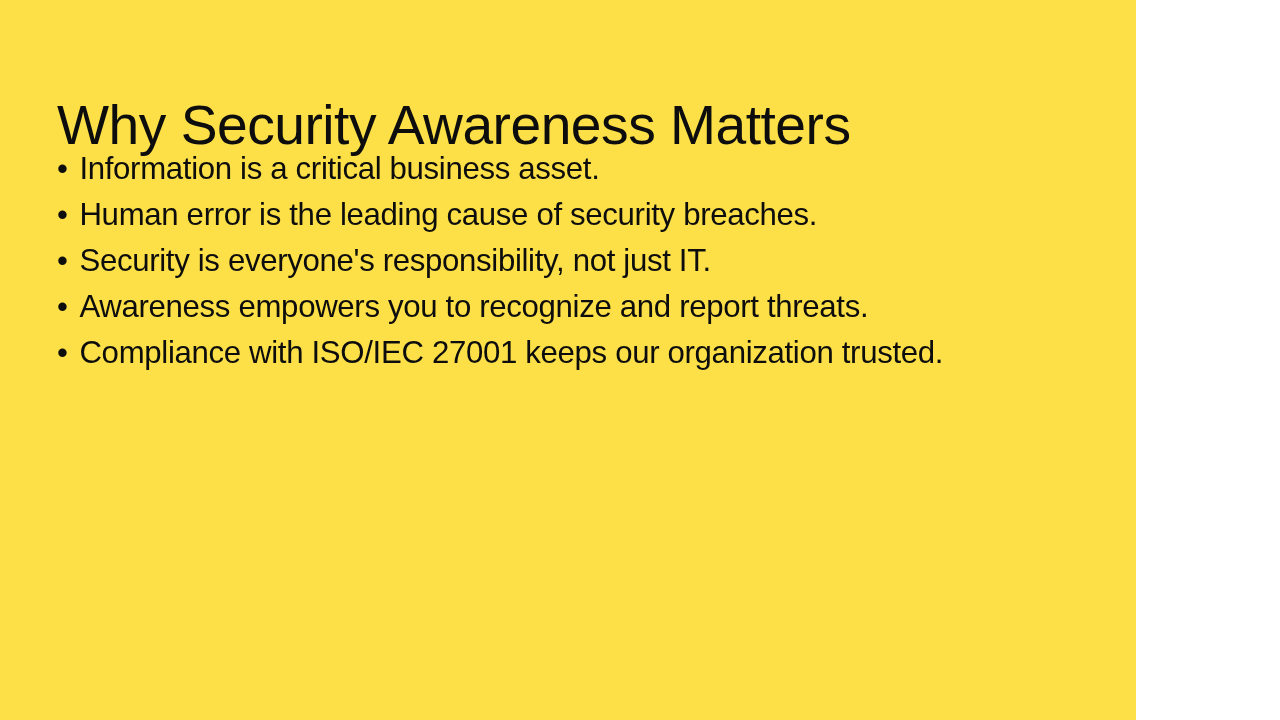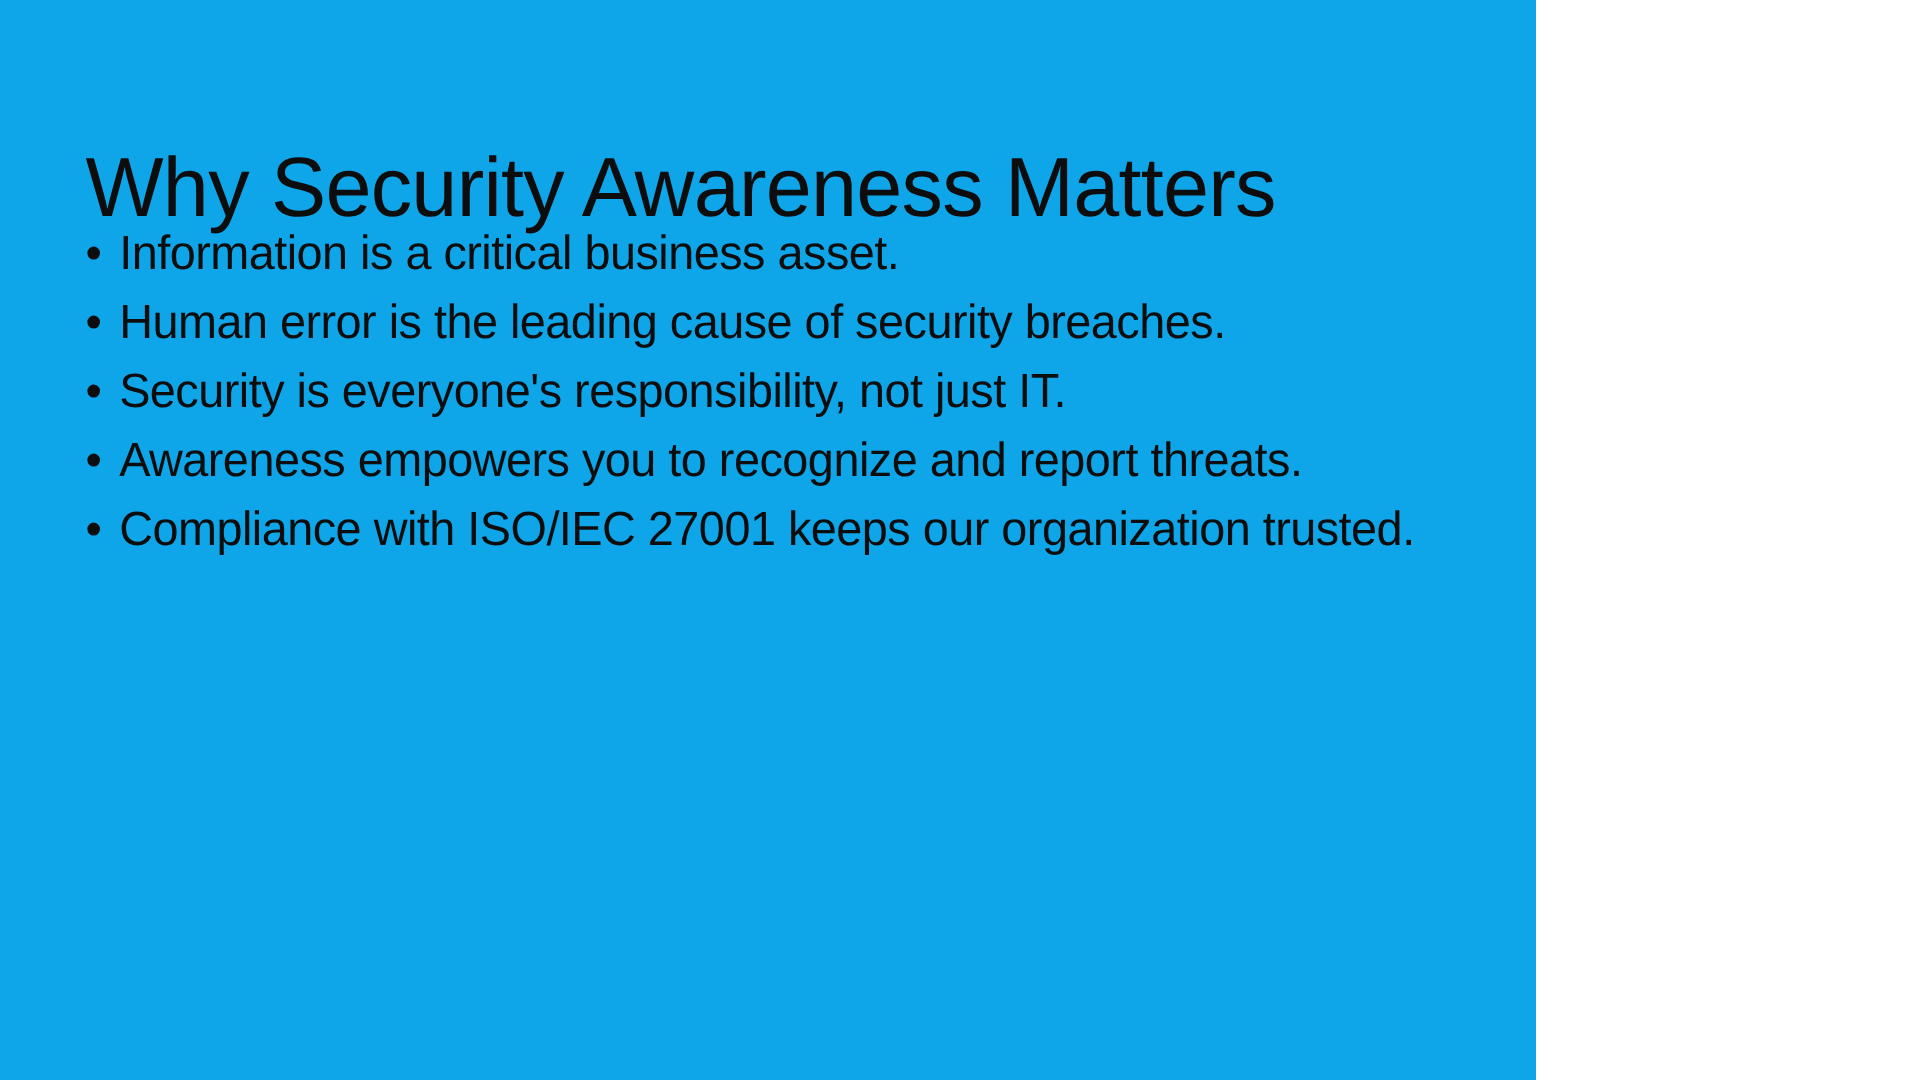--- a/index.html
+++ b/index.html
@@ -10,23 +10,23 @@
   body {
     width: 1280px;
     height: 720px;
     background: #ffffff;
     font-family: "Liberation Sans", sans-serif;
     overflow: hidden;
   }
 
   .slide {
     position: relative;
-    width: 1024px;
+    width: 1136px;
     height: 720px;
-    background: #0ea5e9;
+    background: #fde047;
     box-sizing: border-box;
   }
 
   .slide-title {
     position: absolute;
     left: 57px;
     top: 52px;
     width: 1100px;
     font-size: 56px;
     line-height: 70px;

